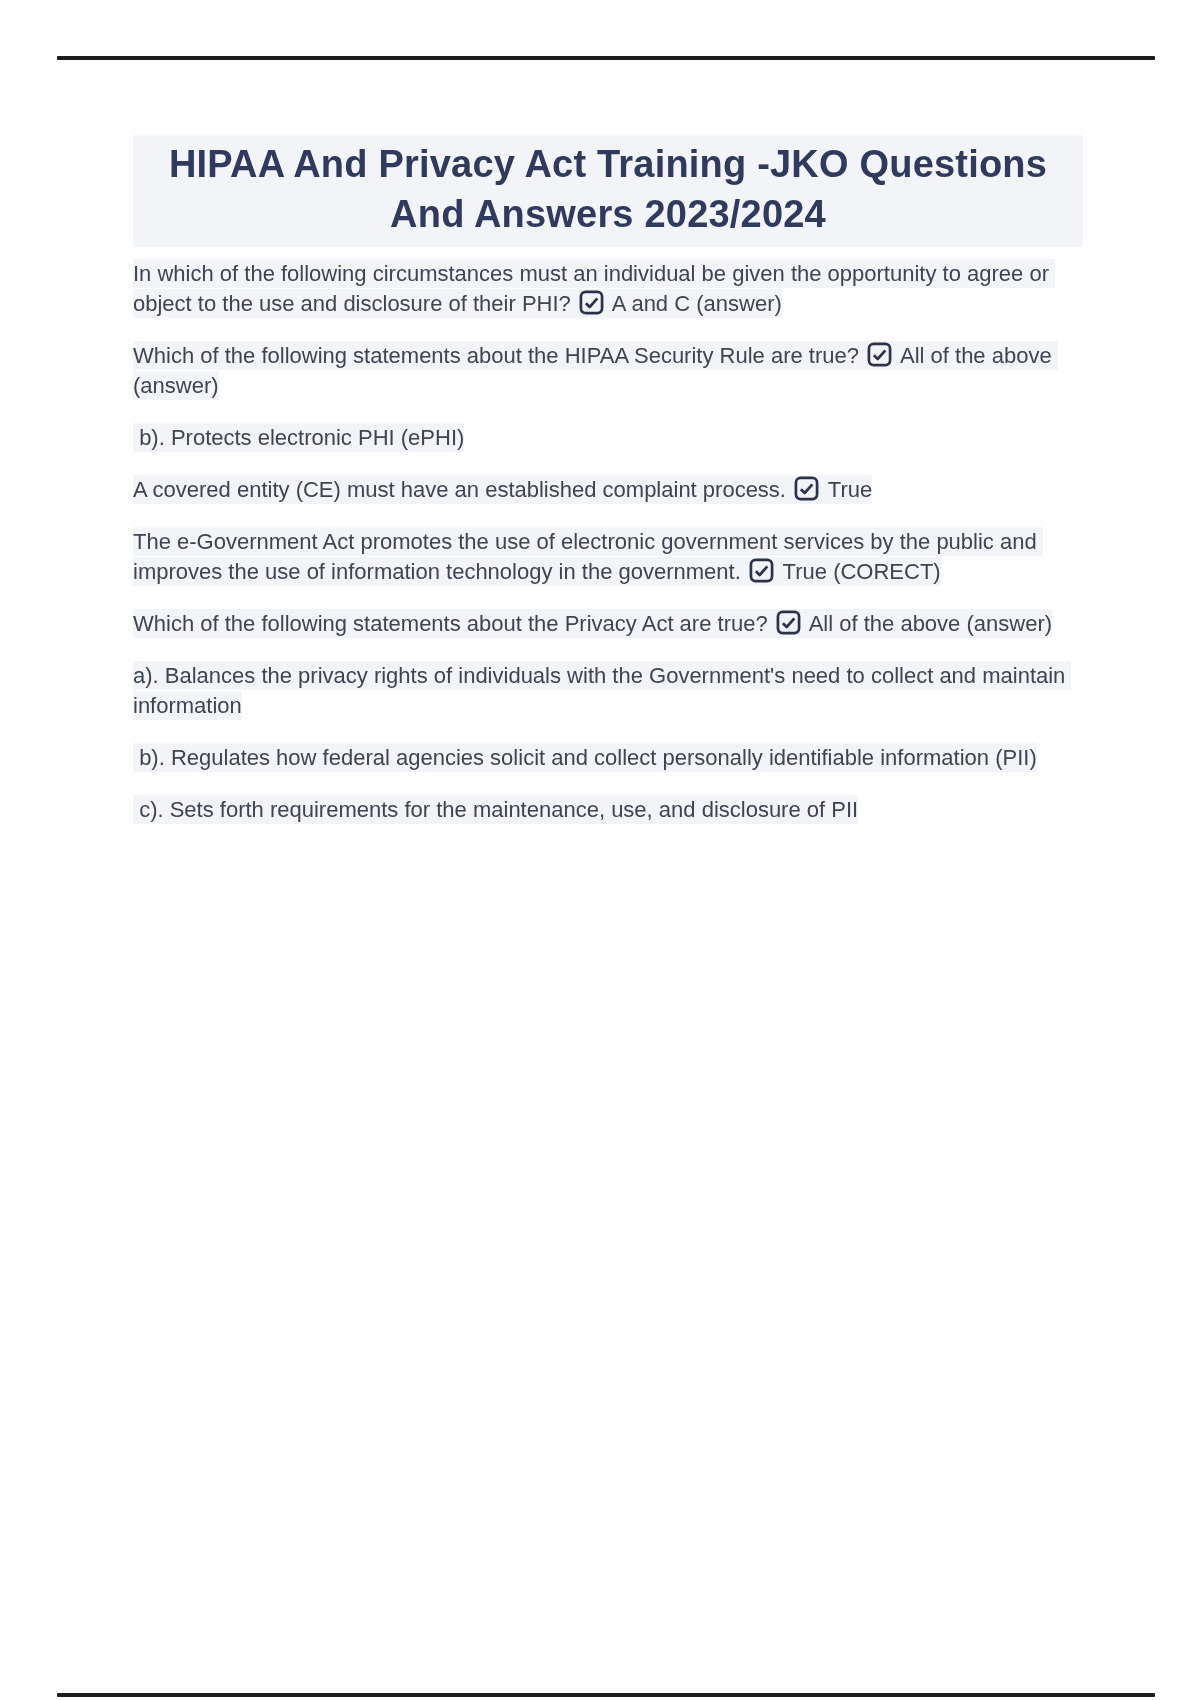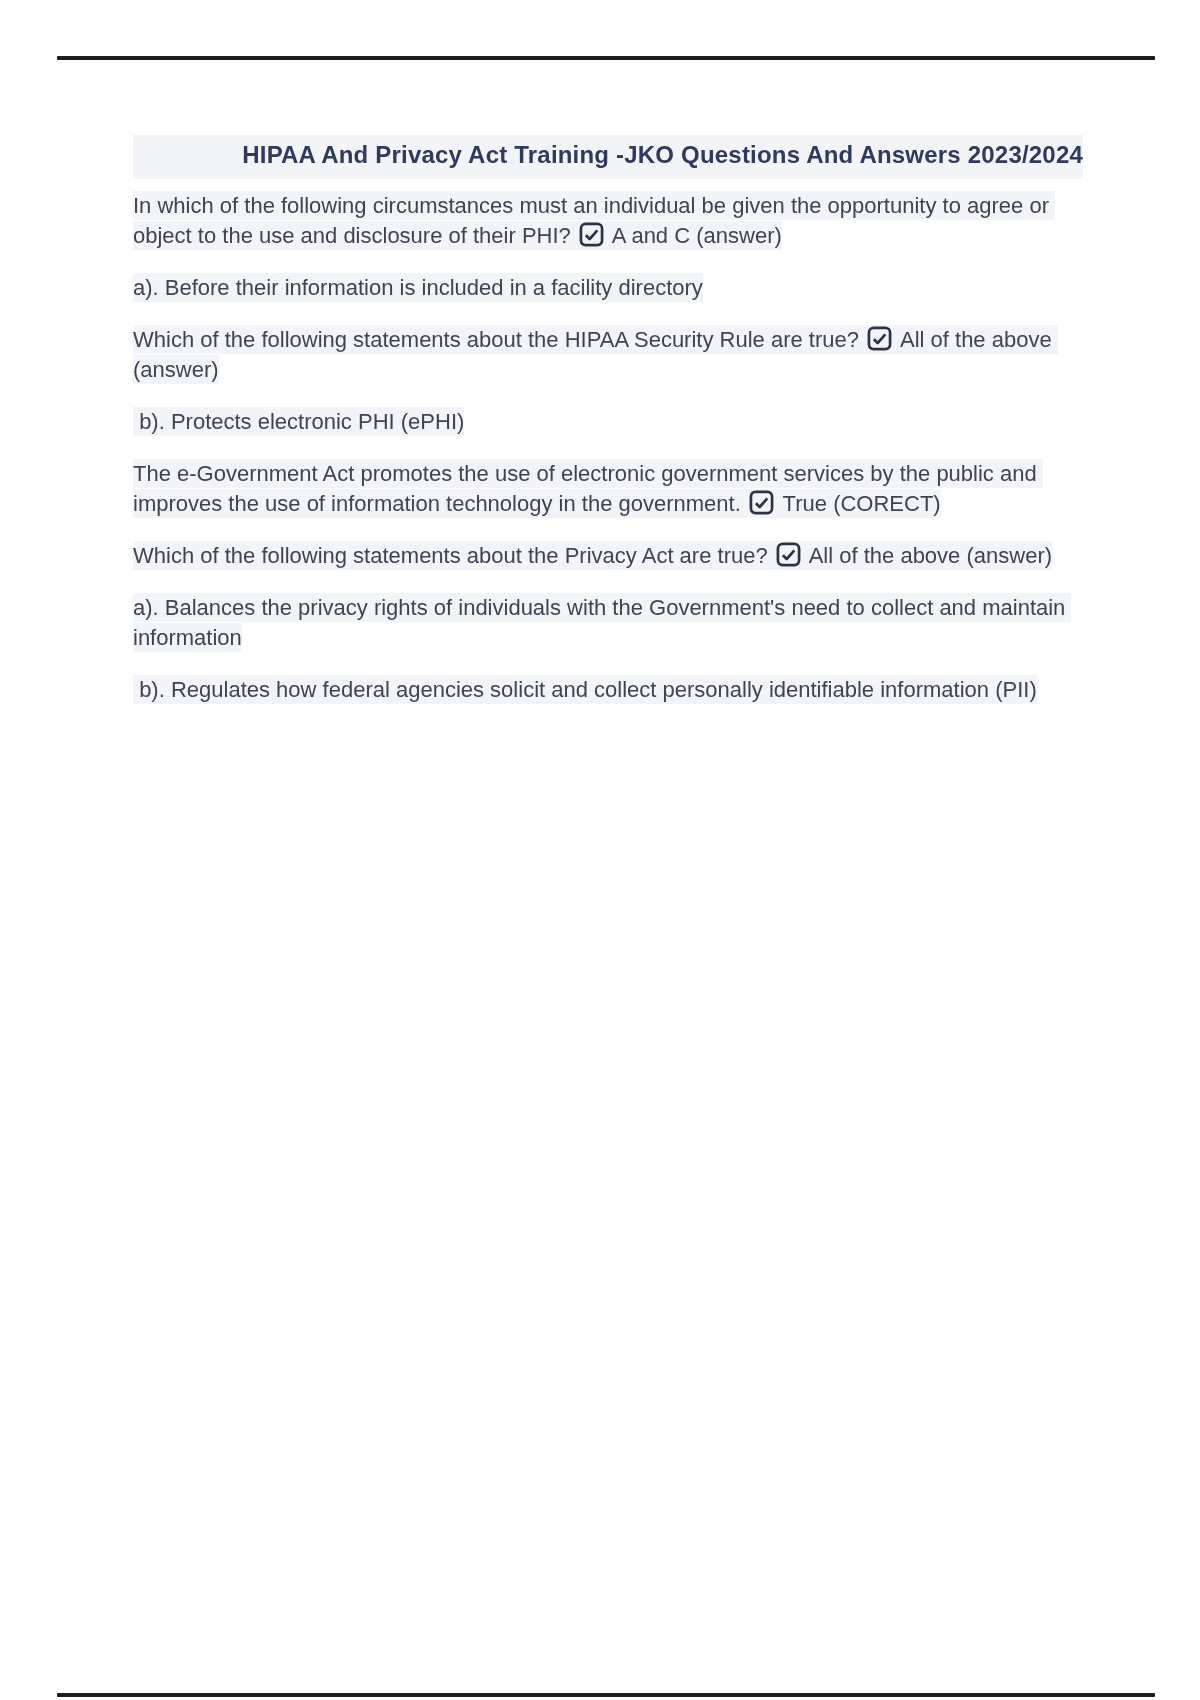--- a/index.html
+++ b/index.html
@@ -32,24 +32,24 @@
     position:absolute;
     left:133px;
     top:135px;
     width:950px;
   }
   .doc-title{
     margin:0 0 12px 0;
     padding:4px 0 8px 0;
     background:var(--hl);
     color:var(--accent);
-    font-size:24px;
+    font-size:38px;
     line-height:1.32;
     font-weight:bold;
-    text-align:right;
+    text-align:center;
     letter-spacing:0.2px;
   }
   .para{
     margin:8px 0 22px 0;
     font-size:22px;
     line-height:30px;
     color:var(--ink);
     white-space:pre-wrap;
   }
   .hl{
@@ -86,33 +86,37 @@
   <div class="rule rule-top"></div>
 
   <div class="content">
     <h1 class="doc-title">HIPAA And Privacy Act Training -JKO Questions And Answers 2023/2024</h1>
 
     <div>
         <p class="para"><span class="hl">In which of the following circumstances must an individual be given the opportunity to agree or object to the use and disclosure of their PHI? </span><span class="answer hl"><span class="cbx"><svg viewBox="0 0 24 24" aria-hidden="true">
                 <rect x="2.6" y="2.6" width="18.8" height="18.8" rx="4.2"></rect>
                 <path d="M7 12.6 L10.4 16 L17.2 8.3"></path>
               </svg></span><span> A and C (answer)</span></span></p>
-        <p class="para"><span class="hl">a). Before their information is included in a facility directory</span></p>
         <p class="para"><span class="hl">Which of the following statements about the HIPAA Security Rule are true? </span><span class="answer hl"><span class="cbx"><svg viewBox="0 0 24 24" aria-hidden="true">
                 <rect x="2.6" y="2.6" width="18.8" height="18.8" rx="4.2"></rect>
                 <path d="M7 12.6 L10.4 16 L17.2 8.3"></path>
               </svg></span><span> All of the</span></span><span class="hl"> above (answer)</span></p>
         <p class="para"><span class="hl"> b). Protects electronic PHI (ePHI)</span></p>
+        <p class="para"><span class="hl">A covered entity (CE) must have an established complaint process. </span><span class="answer hl"><span class="cbx"><svg viewBox="0 0 24 24" aria-hidden="true">
+                <rect x="2.6" y="2.6" width="18.8" height="18.8" rx="4.2"></rect>
+                <path d="M7 12.6 L10.4 16 L17.2 8.3"></path>
+              </svg></span><span> True</span></span></p>
         <p class="para"><span class="hl">The e-Government Act promotes the use of electronic government services by the public and improves the use of information technology in the government. </span><span class="answer hl"><span class="cbx"><svg viewBox="0 0 24 24" aria-hidden="true">
                 <rect x="2.6" y="2.6" width="18.8" height="18.8" rx="4.2"></rect>
                 <path d="M7 12.6 L10.4 16 L17.2 8.3"></path>
               </svg></span><span> True</span></span><span class="hl"> (CORECT)</span></p>
         <p class="para"><span class="hl">Which of the following statements about the Privacy Act are true? </span><span class="answer hl"><span class="cbx"><svg viewBox="0 0 24 24" aria-hidden="true">
                 <rect x="2.6" y="2.6" width="18.8" height="18.8" rx="4.2"></rect>
                 <path d="M7 12.6 L10.4 16 L17.2 8.3"></path>
               </svg></span><span> All of the above</span></span><span class="hl"> (answer)</span></p>
         <p class="para"><span class="hl">a). Balances the privacy rights of individuals with the Government's need to collect and maintain information</span></p>
         <p class="para"><span class="hl"> b). Regulates how federal agencies solicit and collect personally identifiable information (PII)</span></p>
+        <p class="para"><span class="hl"> c). Sets forth requirements for the maintenance, use, and disclosure of PII</span></p>
       </div>
   </div>
 
   <div class="rule rule-bottom"></div>
 </div>
 
 </body></html>

